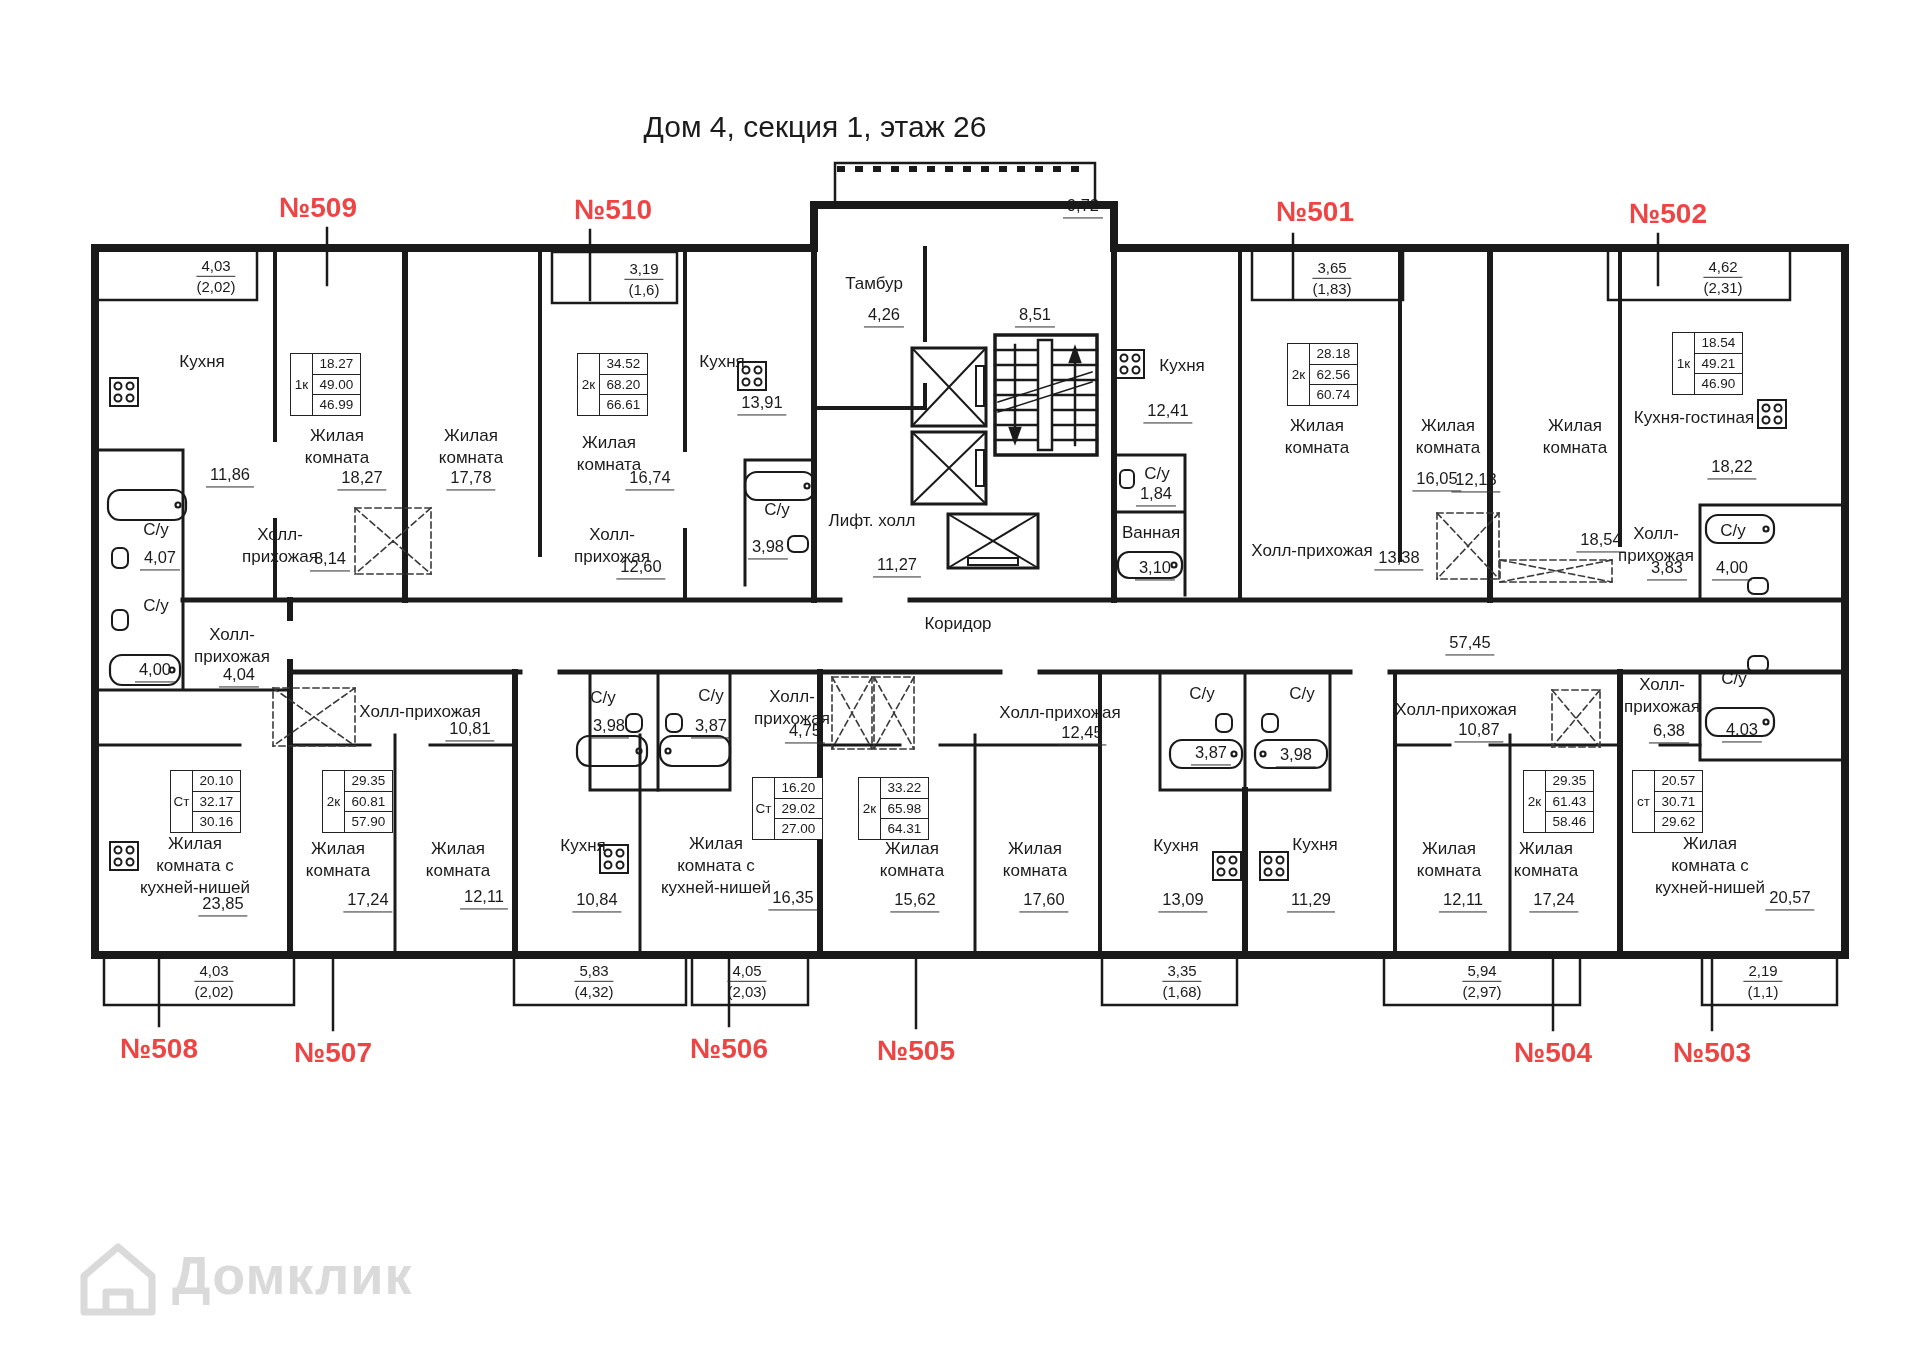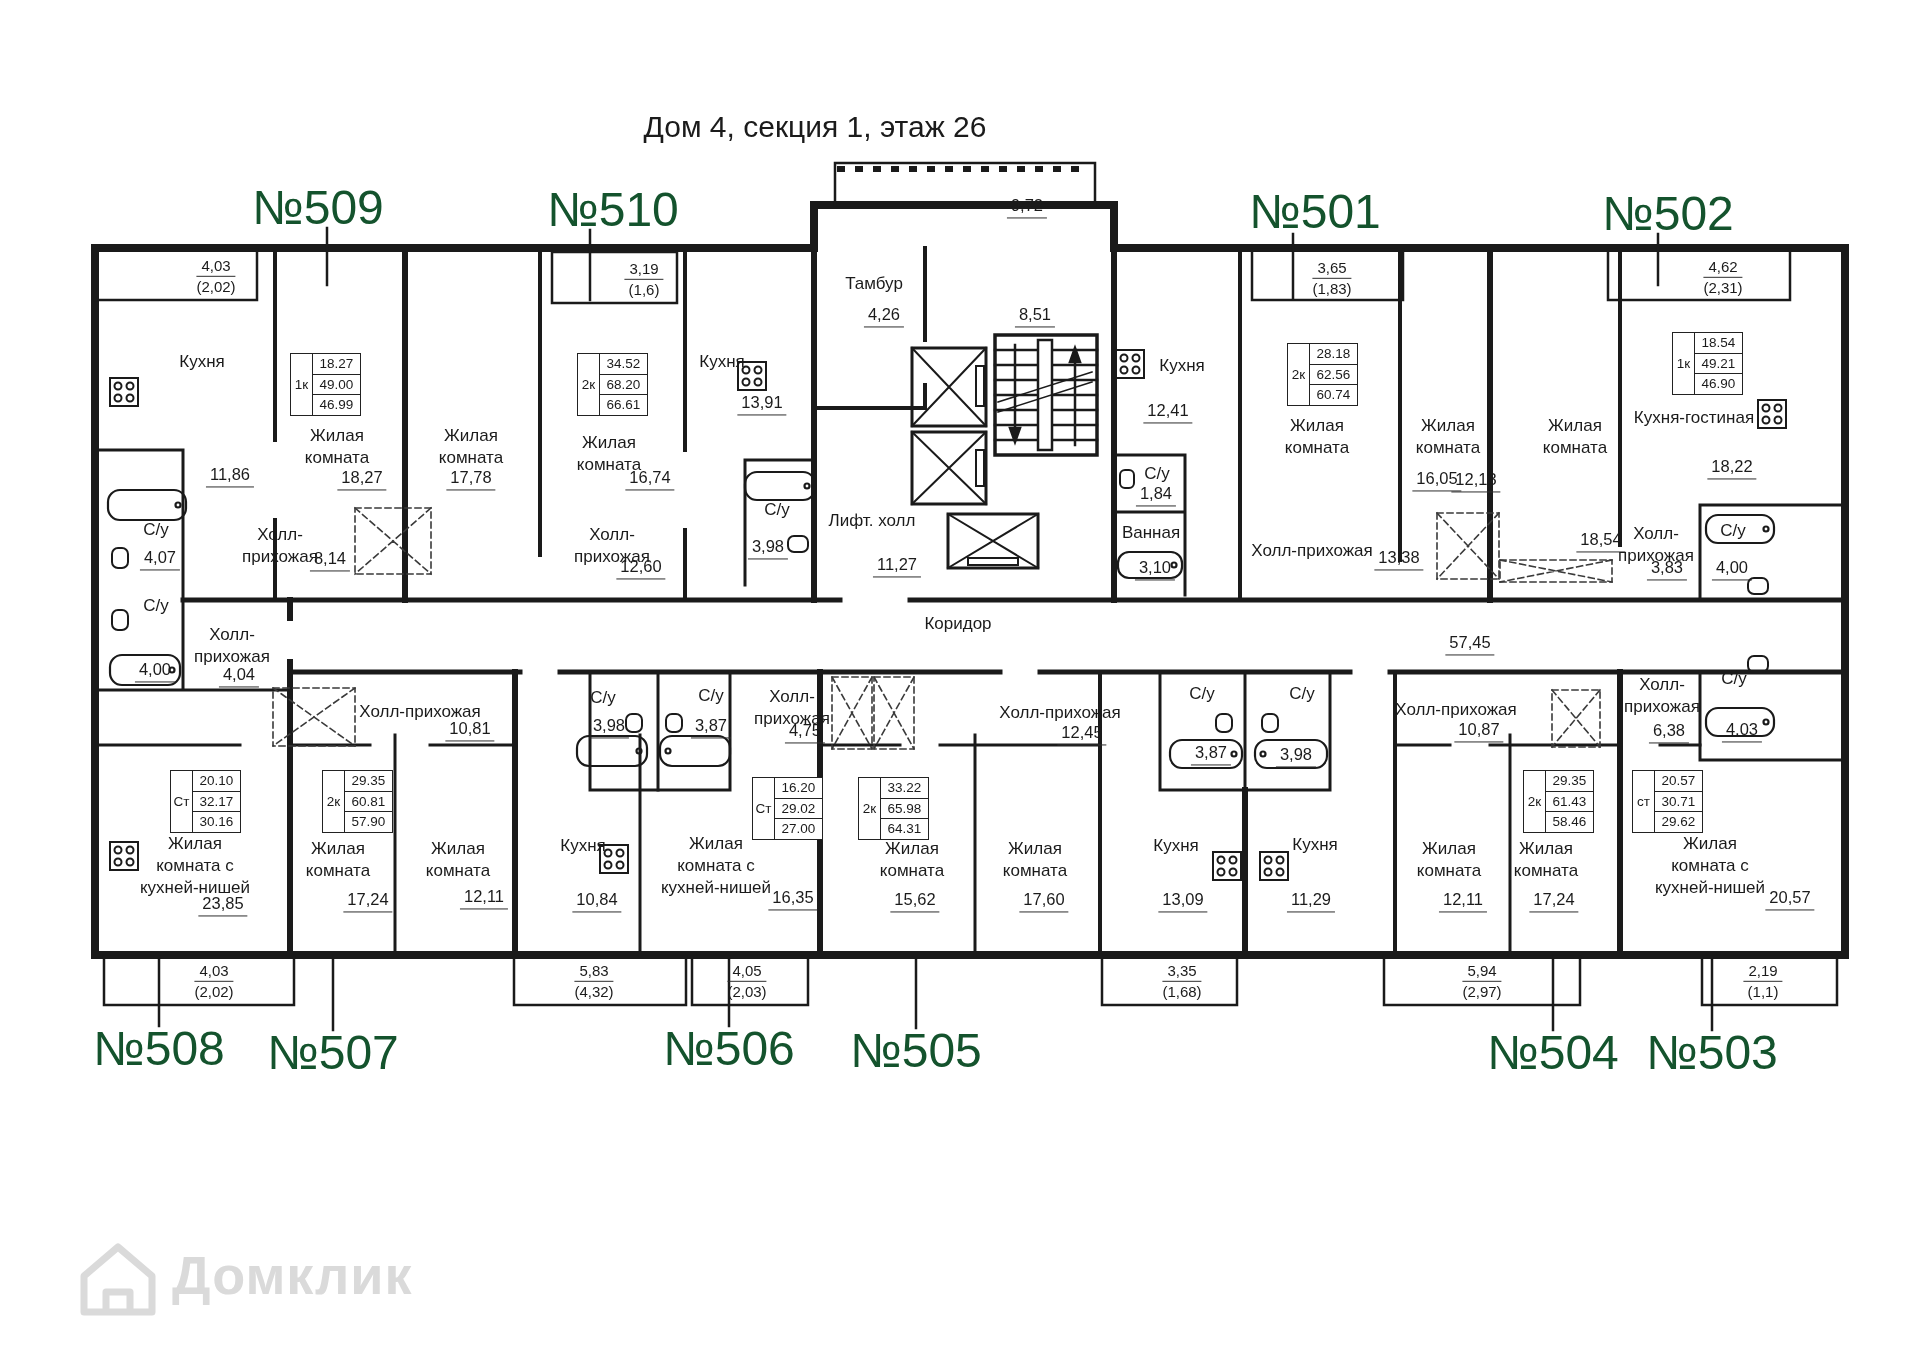--- a/index.html
+++ b/index.html
@@ -2,21 +2,21 @@
 <html><head>
 <meta charset="utf-8">
 <style>
   html,body{margin:0;padding:0;background:#fff}
   .stage{position:relative;width:1920px;height:1357px;background:#fff;overflow:hidden;
          font-family:"Liberation Sans",sans-serif;color:#1b1b1b}
   svg.plan{position:absolute;left:0;top:0}
   .t{position:absolute;transform:translate(-50%,-50%);text-align:center;white-space:nowrap;
      font-size:17px;line-height:1.28;color:#1b1b1b}
   .dim>span{display:inline-block;border-bottom:1.6px solid #2e2e2e;padding:0 4px 1px;font-size:16.5px}
-  .num{font-size:48px;font-weight:400;color:#14532d}
+  .num{font-size:28px;font-weight:700;color:#ef4444}
   .title{font-size:30px;font-weight:500}
   .frac{font-size:15px}
   .frac .top>span{display:inline-block;border-bottom:1.5px solid #2e2e2e;padding:0 5px 1px}
   .ibox{position:absolute;display:flex;border:1.6px solid #222;background:#fff;font-size:13.5px;line-height:1}
   .ibox .type{display:flex;align-items:center;justify-content:center;width:21px;border-right:1.6px solid #222}
   .ibox .vals{display:flex;flex-direction:column}
   .ibox .vals div{width:47px;text-align:center;padding:3px 0;border-bottom:1.6px solid #222}
   .ibox .vals div:last-child{border-bottom:none}
   .wm{position:absolute;font-size:54px;font-weight:700;color:#dadada;letter-spacing:1px}
 </style>
@@ -264,21 +264,21 @@
   <div class="t num" style="left:1668px;top:214px">№502</div>
   <div class="t num" style="left:159px;top:1049px">№508</div>
   <div class="t num" style="left:333px;top:1053px">№507</div>
   <div class="t num" style="left:729px;top:1049px">№506</div>
   <div class="t num" style="left:916px;top:1051px">№505</div>
   <div class="t num" style="left:1553px;top:1053px">№504</div>
   <div class="t num" style="left:1712px;top:1053px">№503</div>
 
   <div class="t" style="left:874px;top:284px">Тамбур</div>
   <div class="t dim" style="left:884px;top:316px"><span>4,26</span></div>
-  <div class="t dim" style="left:1027px;top:207px"><span>9,72</span></div>
+  <div class="t dim" style="left:1083px;top:207px"><span>9,72</span></div>
   <div class="t dim" style="left:1035px;top:316px"><span>8,51</span></div>
   <div class="t" style="left:872px;top:521px">Лифт. холл</div>
   <div class="t dim" style="left:897px;top:566px"><span>11,27</span></div>
   <div class="t" style="left:958px;top:624px">Коридор</div>
   <div class="t dim" style="left:1470px;top:644px"><span>57,45</span></div>
 
   <div class="ibox" style="left:290px;top:353px">
     <div class="type">1к</div>
     <div class="vals">
       <div>18.27</div>

